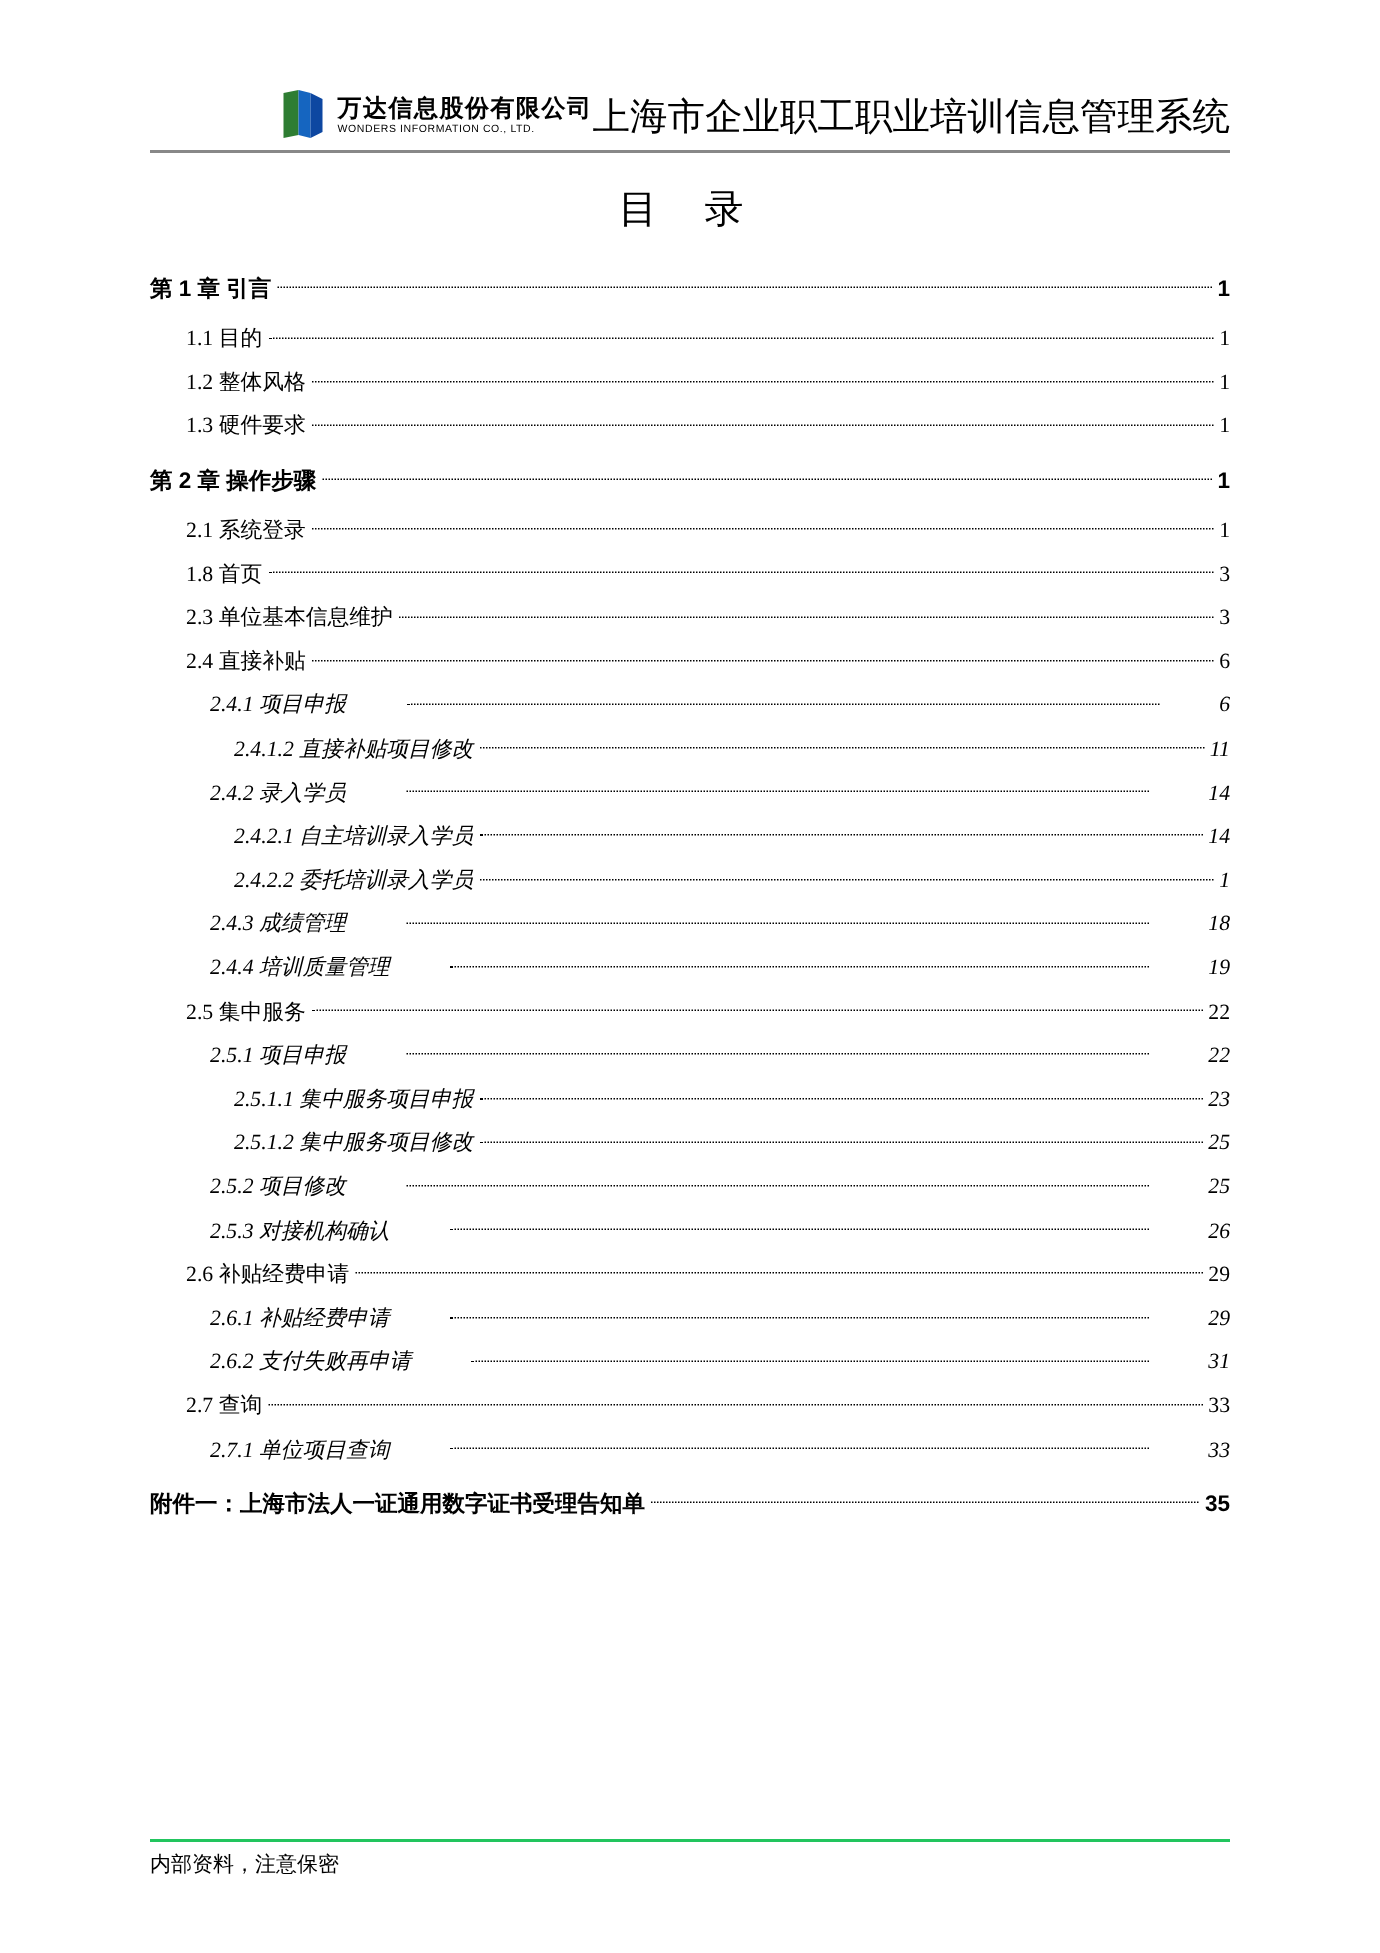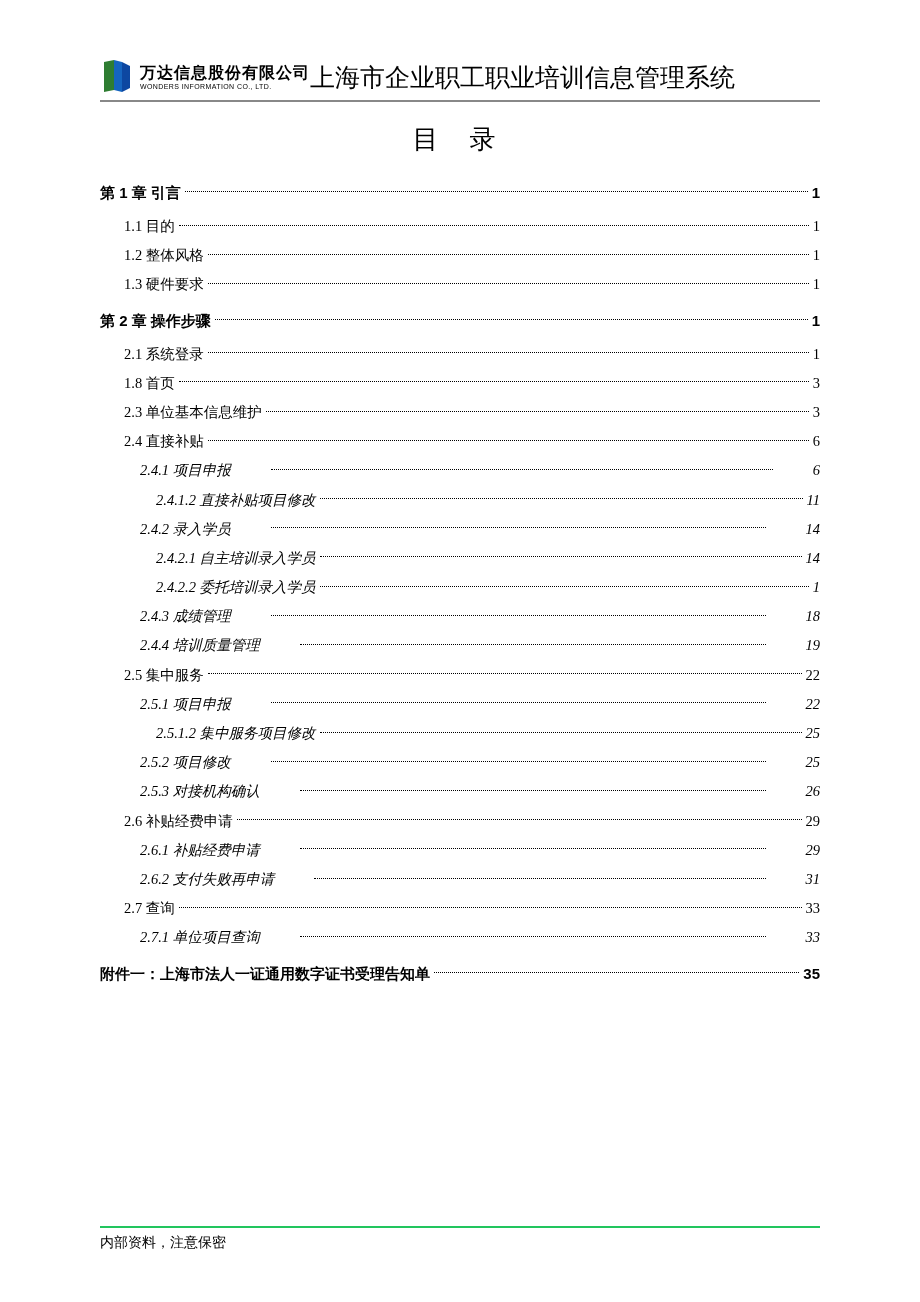--- a/index.html
+++ b/index.html
@@ -14,21 +14,21 @@
     box-sizing: border-box;
   }
   .page {
     padding: 60px 100px 40px 100px;
     box-sizing: border-box;
     height: 100%;
     position: relative;
   }
   .header {
     display: flex;
-    justify-content: flex-start;
+    justify-content: flex-end;
     align-items: flex-end;
     border-bottom: 2px solid #888;
     padding-bottom: 6px;
     margin-bottom: 20px;
   }
   .logo-block {
     display: flex;
     align-items: center;
     gap: 8px;
   }
@@ -201,20 +201,25 @@
         <span class="toc-label">2.5 集中服务</span>
         <span class="toc-leader"></span>
         <span class="toc-page">22</span>
       </div>
       <div class="toc-row lvl2">
         <span class="toc-label">2.5.1 项目申报</span>
         <span class="toc-leader"></span>
         <span class="toc-page">22</span>
       </div>
       <div class="toc-row lvl3">
+        <span class="toc-label">2.5.1.1 集中服务项目申报</span>
+        <span class="toc-leader"></span>
+        <span class="toc-page">23</span>
+      </div>
+      <div class="toc-row lvl3">
         <span class="toc-label">2.5.1.2 集中服务项目修改</span>
         <span class="toc-leader"></span>
         <span class="toc-page">25</span>
       </div>
       <div class="toc-row lvl2">
         <span class="toc-label">2.5.2 项目修改</span>
         <span class="toc-leader"></span>
         <span class="toc-page">25</span>
       </div>
       <div class="toc-row lvl2">

